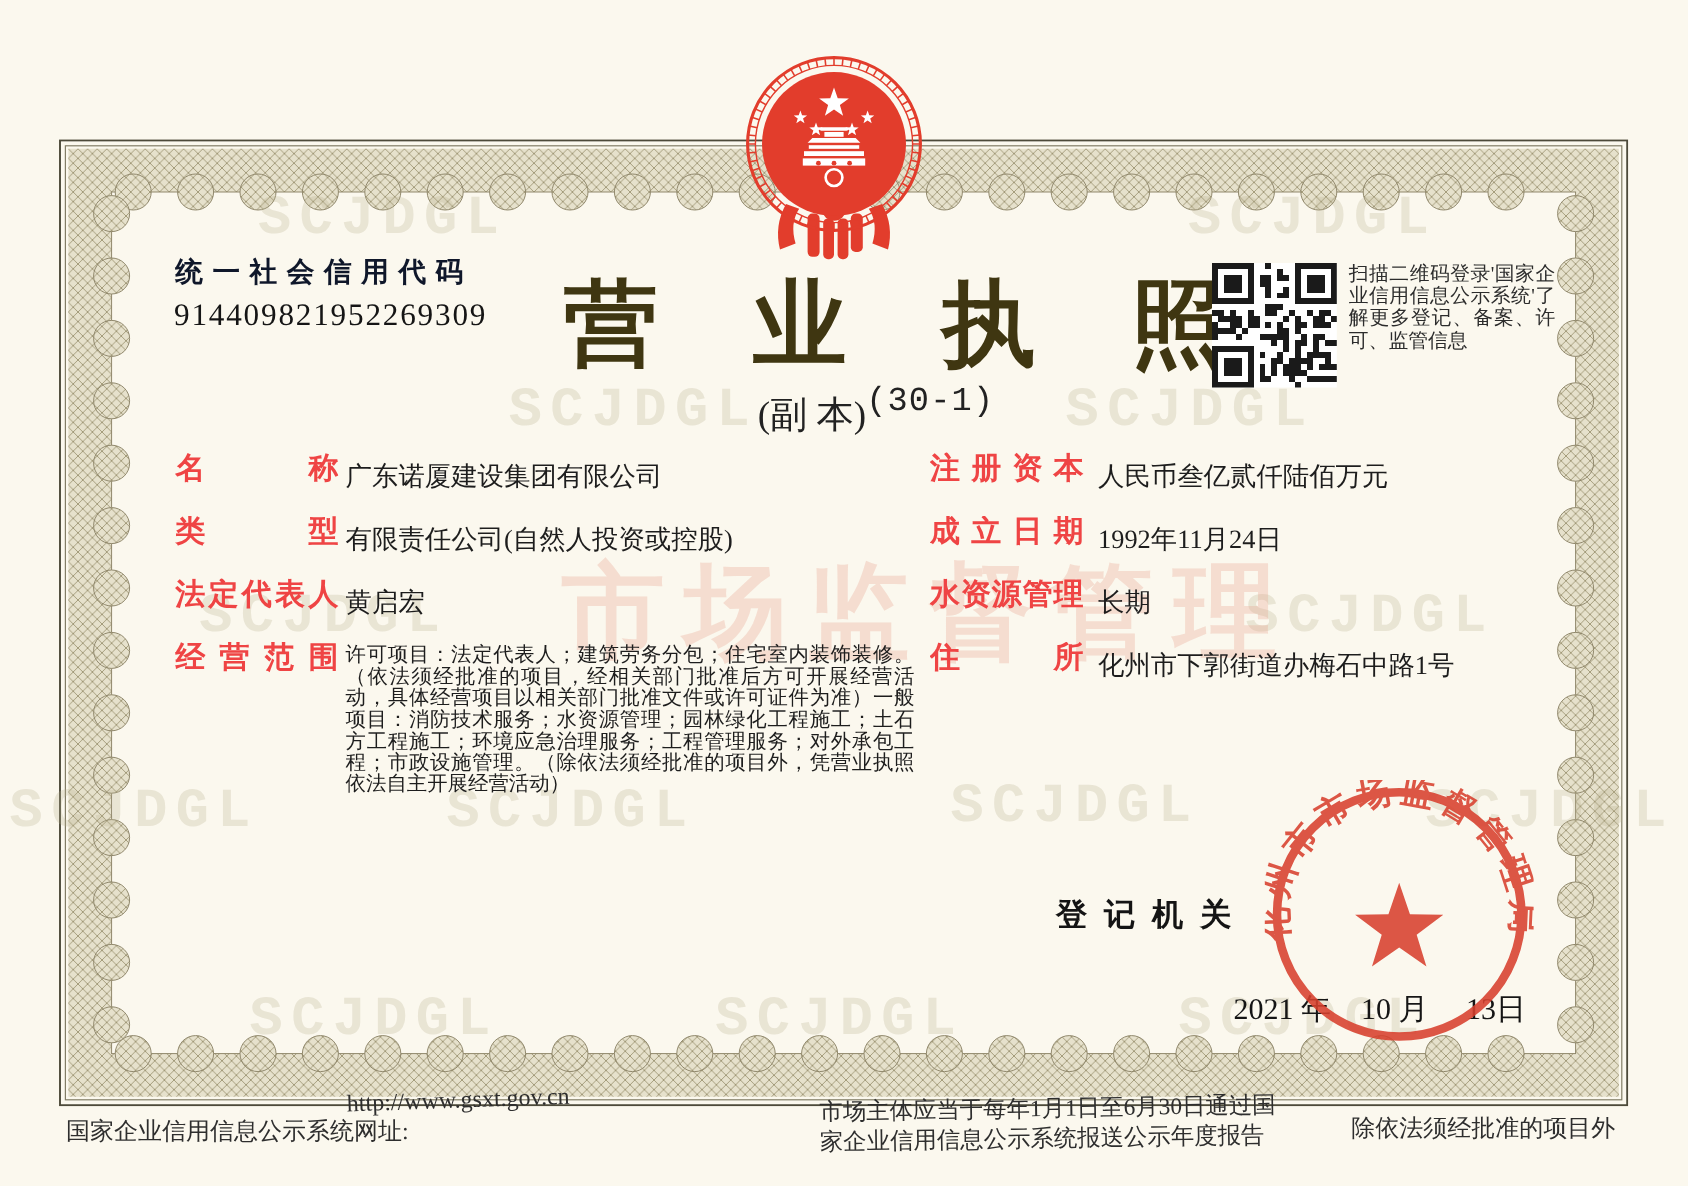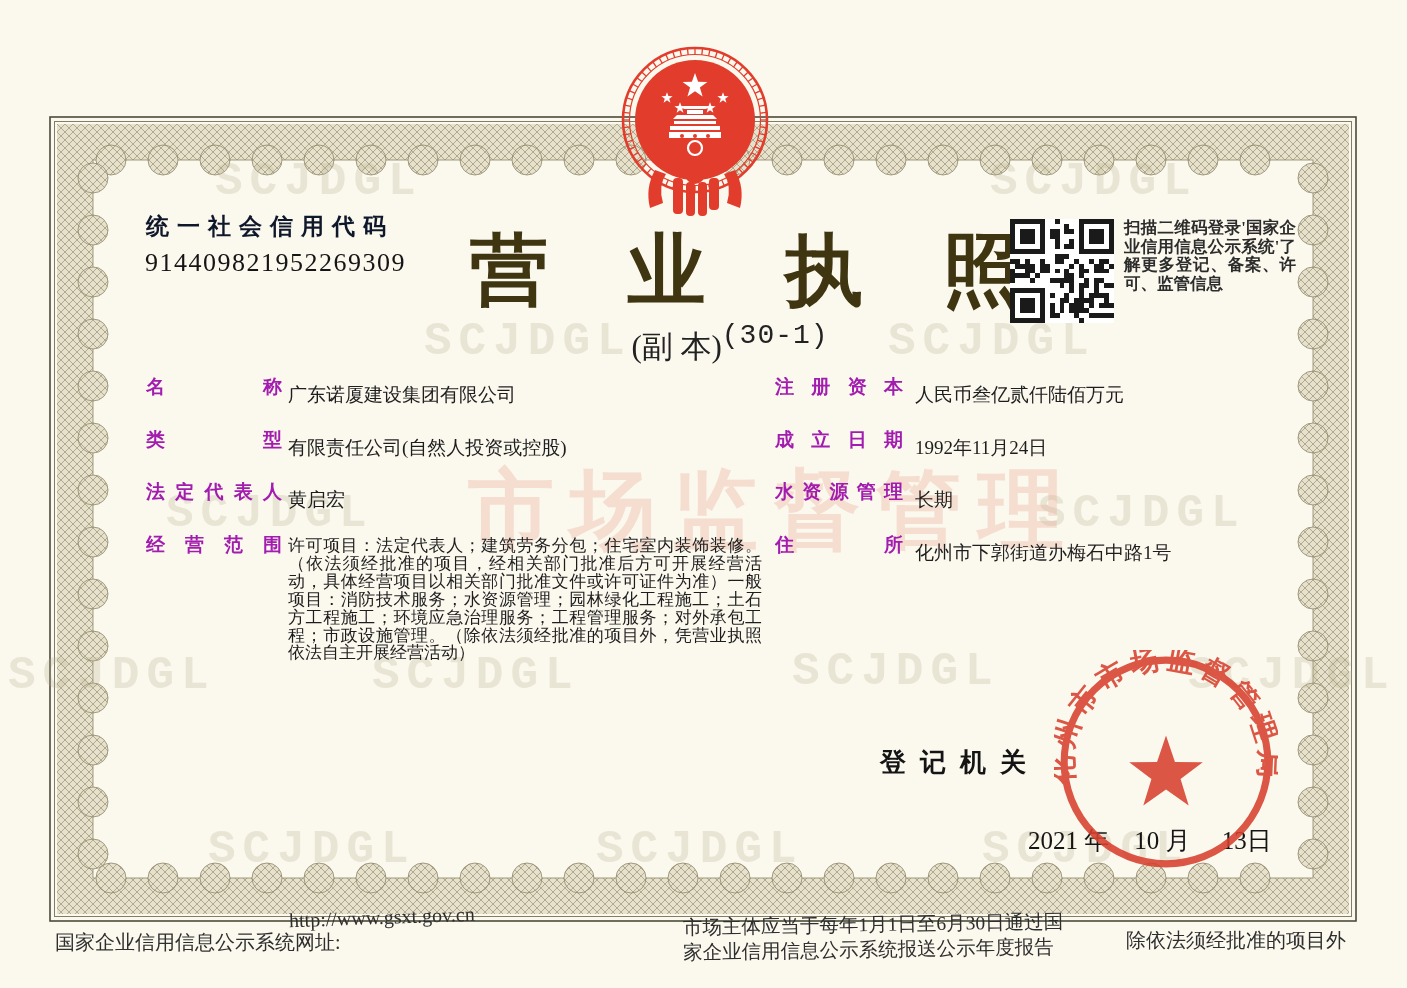--- a/index.html
+++ b/index.html
@@ -16,27 +16,27 @@
       font-weight:bold;color:rgba(233,158,138,0.30);white-space:nowrap;pointer-events:none;}
   
   .credit-label{left:146px;top:211px;font-size:23px;letter-spacing:8px;font-weight:600;color:#0f172a;}
   .credit-value{left:145px;top:248px;font-size:26px;letter-spacing:1.5px;color:#151515;}
   .title{left:440px;top:219px;width:520px;text-align:center;font-size:78px;font-weight:900;
          color:#3f3611;letter-spacing:30px;text-indent:30px;white-space:nowrap;}
   .subtitle{left:580px;top:320px;width:300px;text-align:center;font-size:31px;color:#222;white-space:nowrap;}
   .subtitle sup{font-size:28px;vertical-align:14px;letter-spacing:1px;font-family:Liberation Mono, monospace;}
   #qr{position:absolute;left:1010px;top:219px;width:104px;height:104px;}
   .qr-caption{left:1124px;top:219px;width:172px;font-size:16.5px;line-height:18.6px;
-              color:#2c2c2c;text-align:justify;font-weight:bold;}
-  
-  .flabel{position:absolute;font-size:19px;font-weight:600;color:#a21caf;
+              color:#2c2c2c;text-align:justify;}
+  
+  .flabel{position:absolute;font-size:25px;font-weight:600;color:#ef4444;
           text-align:justify;text-align-last:justify;overflow:hidden;white-space:nowrap;line-height:1.1;}
   .flabel.l{left:146px;width:136px;}
   .flabel.r{left:775px;width:128px;}
-  .fvalue{position:absolute;font-size:19px;color:#1d1d1d;white-space:nowrap;}
+  .fvalue{position:absolute;font-size:22px;color:#1d1d1d;white-space:nowrap;}
   .fvalue.l{left:288px;}
   .fvalue.r{left:915px;}
   .scope{position:absolute;left:288px;top:537px;width:474px;font-size:17px;line-height:17.9px;
          color:#1d1d1d;text-align:justify;white-space:normal;}
   
   .registrar{left:880px;top:745px;font-size:26px;font-weight:600;letter-spacing:14px;color:#141414;white-space:nowrap;}
   .issue-date{left:1028px;top:824px;font-size:25px;color:#151515;white-space:nowrap;text-align:center;}
   #seal{position:absolute;left:1054px;top:650px;width:224px;height:224px;opacity:0.88;}
   
   .foot{position:absolute;font-size:20px;color:#2e2e2e;white-space:nowrap;}

